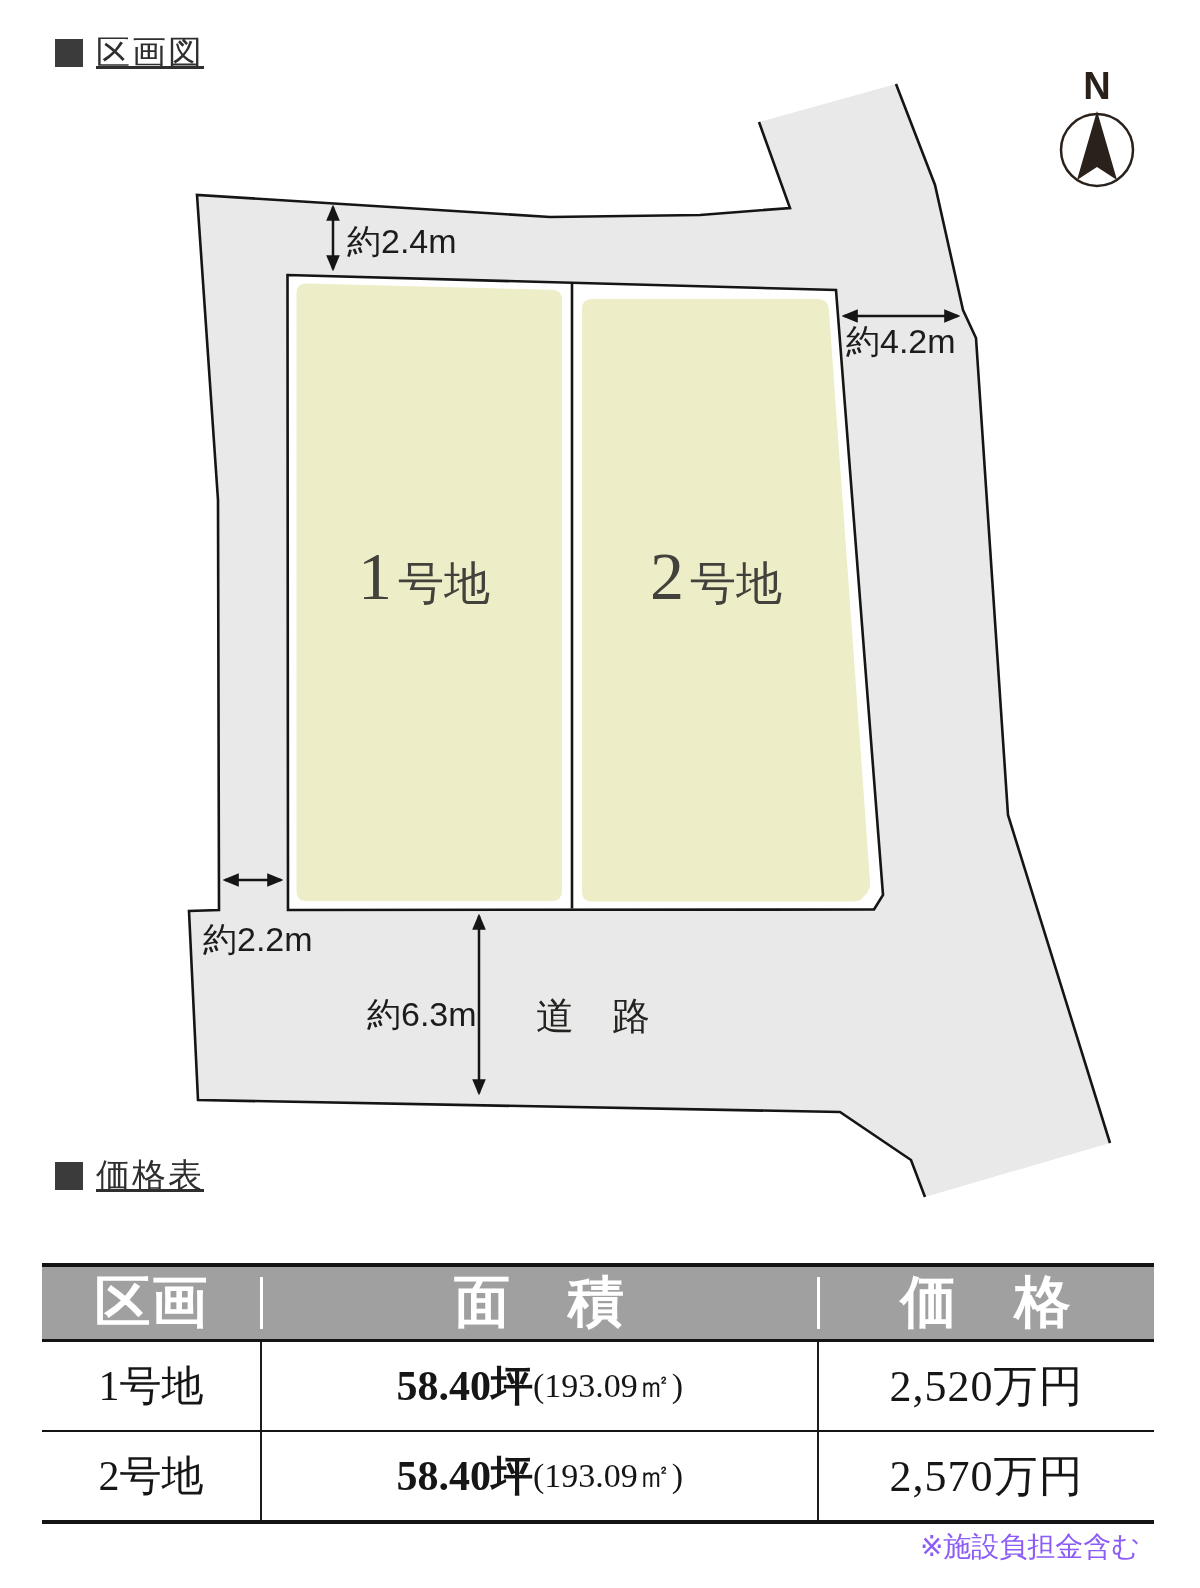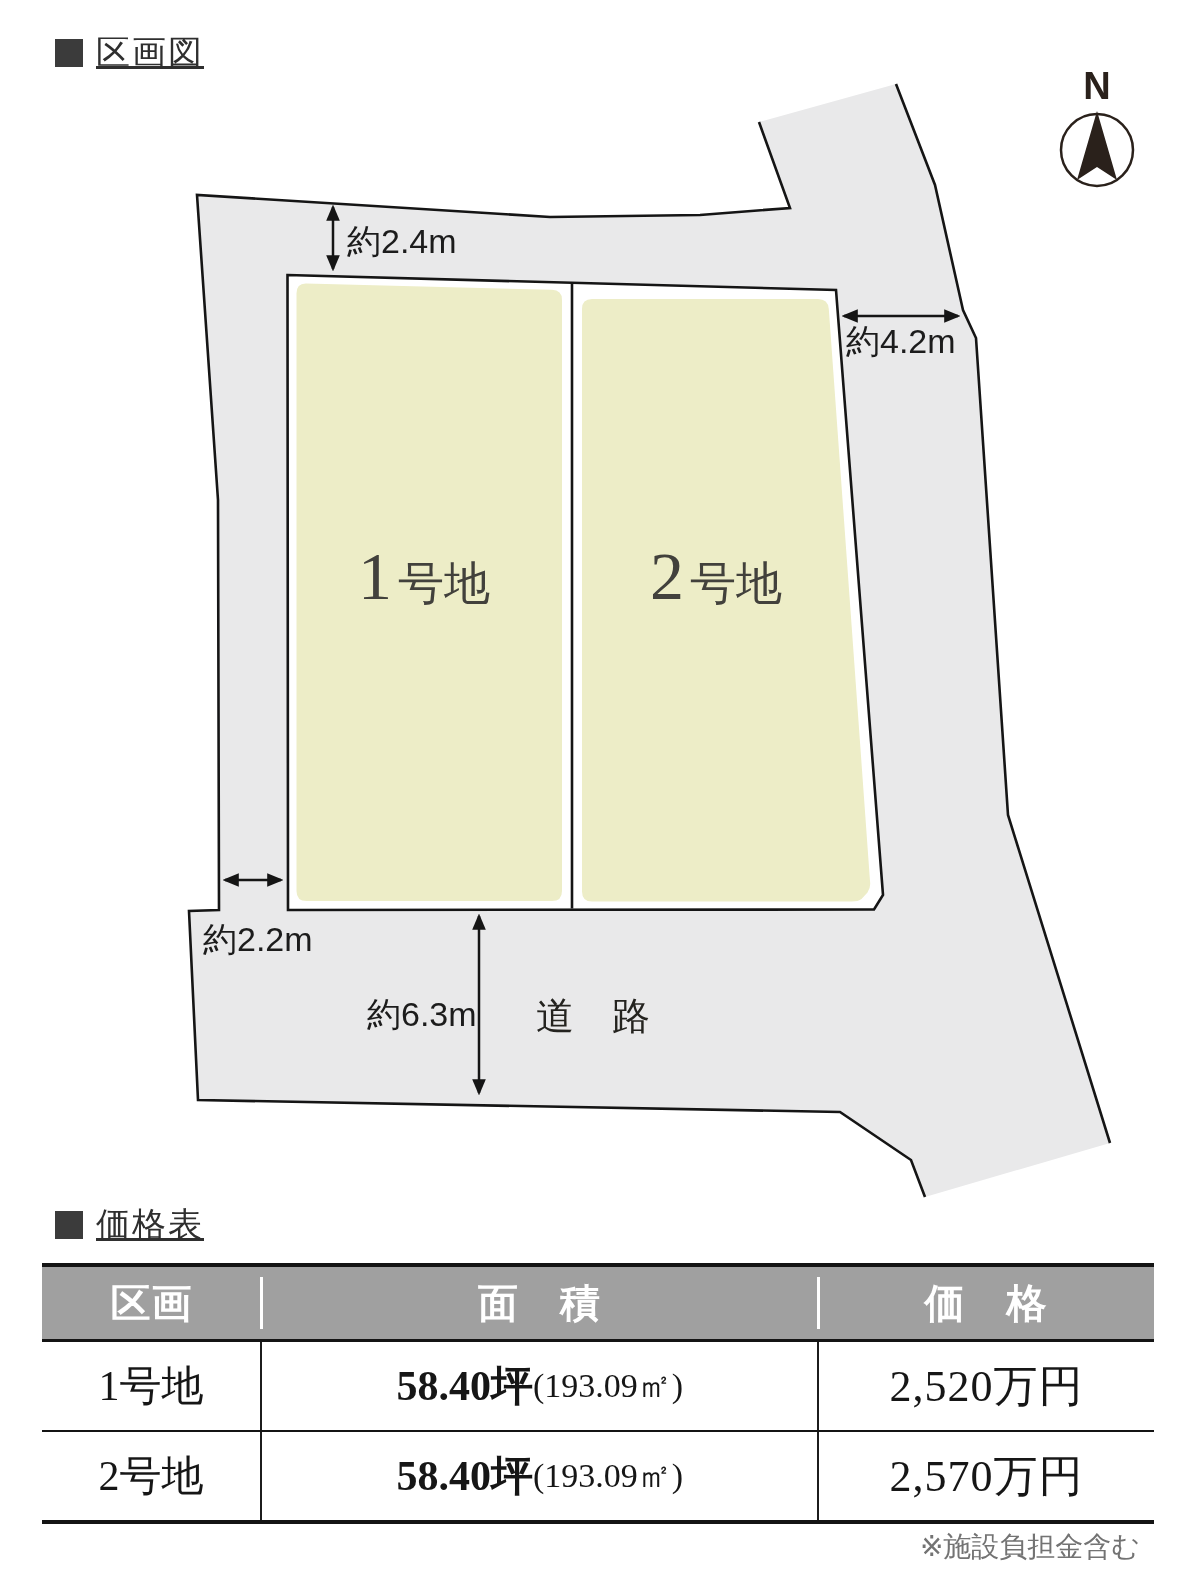--- a/index.html
+++ b/index.html
@@ -10,36 +10,36 @@
   
   .sec-head{position:absolute;left:55px;display:flex;align-items:center;gap:13px;}
   .sec-head .sq{width:28px;height:28px;background:#3b3b3b;display:inline-block;}
   .sec-head .sec-title{font-size:34px;color:#2f2f2f;letter-spacing:2px;text-decoration:underline;}
 
   
   .price-table{position:absolute;left:42px;top:1263px;width:1112px;
                border-top:4px solid #141414;border-bottom:4px solid #141414;}
   .t-head{position:relative;display:flex;height:72px;background:#a0a0a0;border-bottom:3px solid #141414;}
   .t-head .th{display:flex;align-items:center;justify-content:center;
-              color:#ffffff;font-size:40px;font-weight:bold;letter-spacing:1px;}
+              color:#ffffff;font-size:56px;font-weight:bold;letter-spacing:1px;}
   .t-head .vdiv{position:absolute;top:10px;bottom:10px;width:3px;background:#ffffff;}
   .t-row{display:flex;height:88px;font-family:"Liberation Serif","DejaVu Serif",serif;color:#161616;}
   .t-row.first{border-bottom:2px solid #141414;}
   .td{display:flex;align-items:center;justify-content:center;}
   .c1{width:219px;}
   .c2{width:557px;text-align:center;}
   .c3{width:336px;}
   .t-row .c1,.t-row .c2{border-right:2px solid #1c1c1c;}
   .t-head .c1{width:219px;} .t-head .c2{width:557px;} .t-head .c3{width:336px;font-family:Liberation Serif, serif;}
   .cell-name{font-size:42px;}
   .area-main{font-size:42px;font-weight:bold;}
   .area-paren{font-size:34px;}
   .cell-price{font-size:44px;letter-spacing:1px;}
 
-  .footnote{position:absolute;right:60px;top:1528px;font-size:28px;color:#737373;}
+  .footnote{position:absolute;right:60px;top:1528px;font-size:28px;color:#8b5cf6;}
 </style>
 </head>
 <body>
 
 <div class="page">
 
   <svg class="map-svg" width="1200" height="1588" viewBox="0 0 1200 1588">
     <defs>
       <marker id="arw" viewBox="0 0 10 10" refX="8.5" refY="5" markerWidth="6.5" markerHeight="6.5" orient="auto-start-reverse" markerUnits="strokeWidth">
         <path d="M0,0.8 L10,5 L0,9.2 Z" fill="#151515"></path>
@@ -84,21 +84,21 @@
       <circle cx="1097" cy="150" r="36" fill="none" stroke="#2a211b" stroke-width="2.5"></circle>
       <polygon points="1097,111 1077,180 1097,167 1117,180" fill="#2a211b"></polygon>
     </g>
   </svg>
 
   <div class="sec-head" style="top:30px">
     <span class="sq"></span>
     <span class="sec-title">区画図</span>
   </div>
 
-  <div class="sec-head" style="top:1202px">
+  <div class="sec-head" style="top:1153px">
     <span class="sq"></span>
     <span class="sec-title">価格表</span>
   </div>
 
   <div class="price-table">
     <div class="t-head">
       <div class="th c1">区画</div>
       <div class="th c2">面　積</div>
       <div class="th c3">価　格</div>
       <div class="vdiv" style="left:218px"></div>

